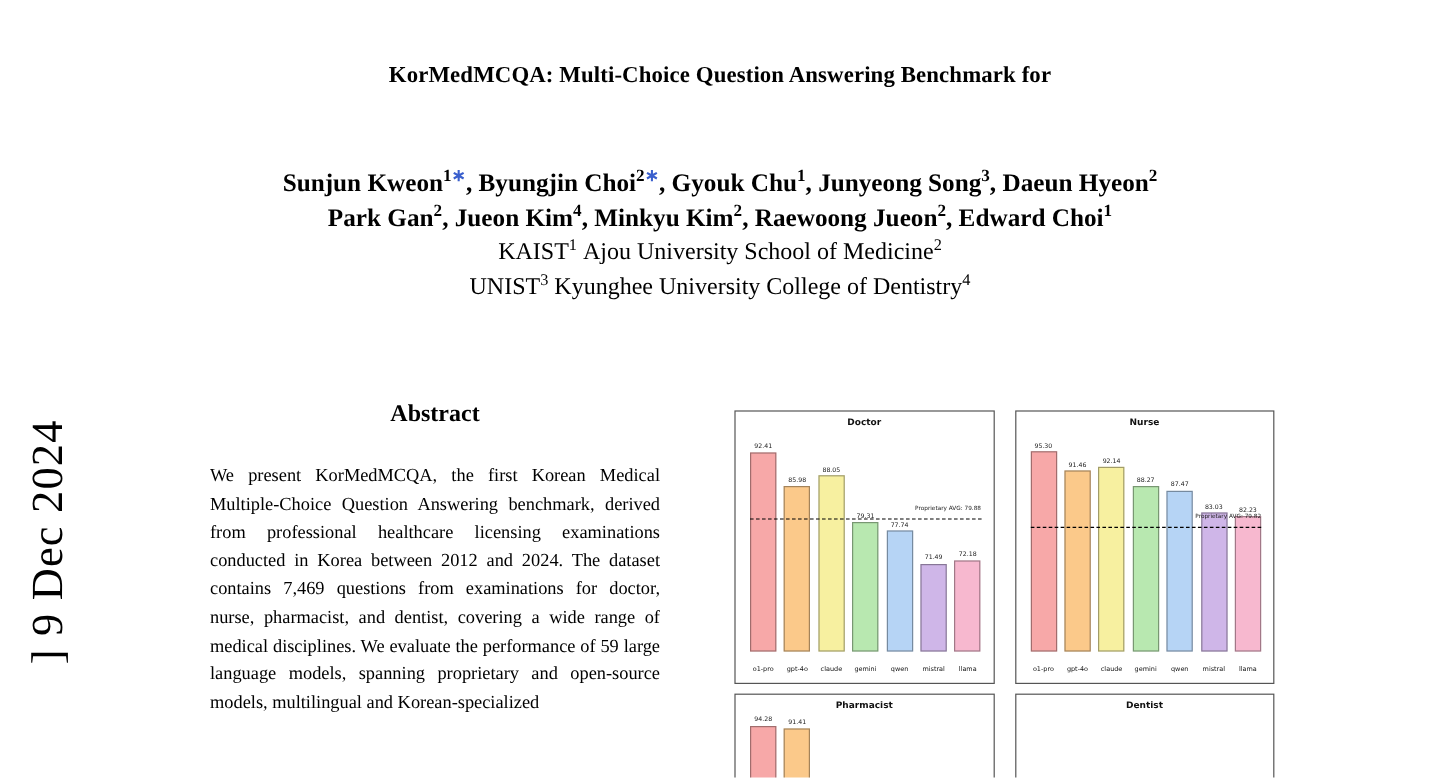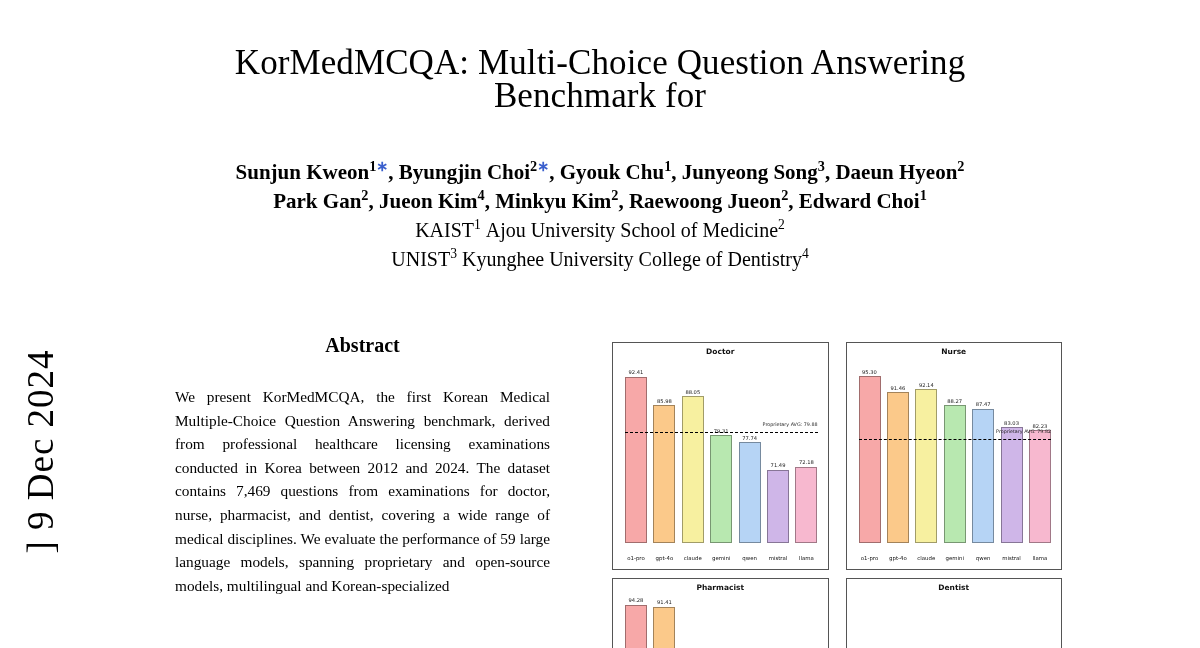--- a/index.html
+++ b/index.html
@@ -34,31 +34,31 @@
 
   
   #title-block {
     position: absolute;
     left: 150px;
     top: 46px;
     width: 900px;
     text-align: center;
   }
   #title-block .title-line {
-    font-size: 35px;
-    font-weight: normal;
+    font-size: 19px;
+    font-weight: bold;
     line-height: 33px;
     letter-spacing: 0.1px;
   }
 
   
   #authors-block {
     position: absolute;
     left: 150px;
-    top: 158px;
+    top: 138px;
     width: 900px;
     text-align: center;
   }
   #authors-block .author-line {
     font-size: 21px;
     font-weight: bold;
     line-height: 29px;
   }
   #authors-block .affil-line {
     font-size: 20px;

